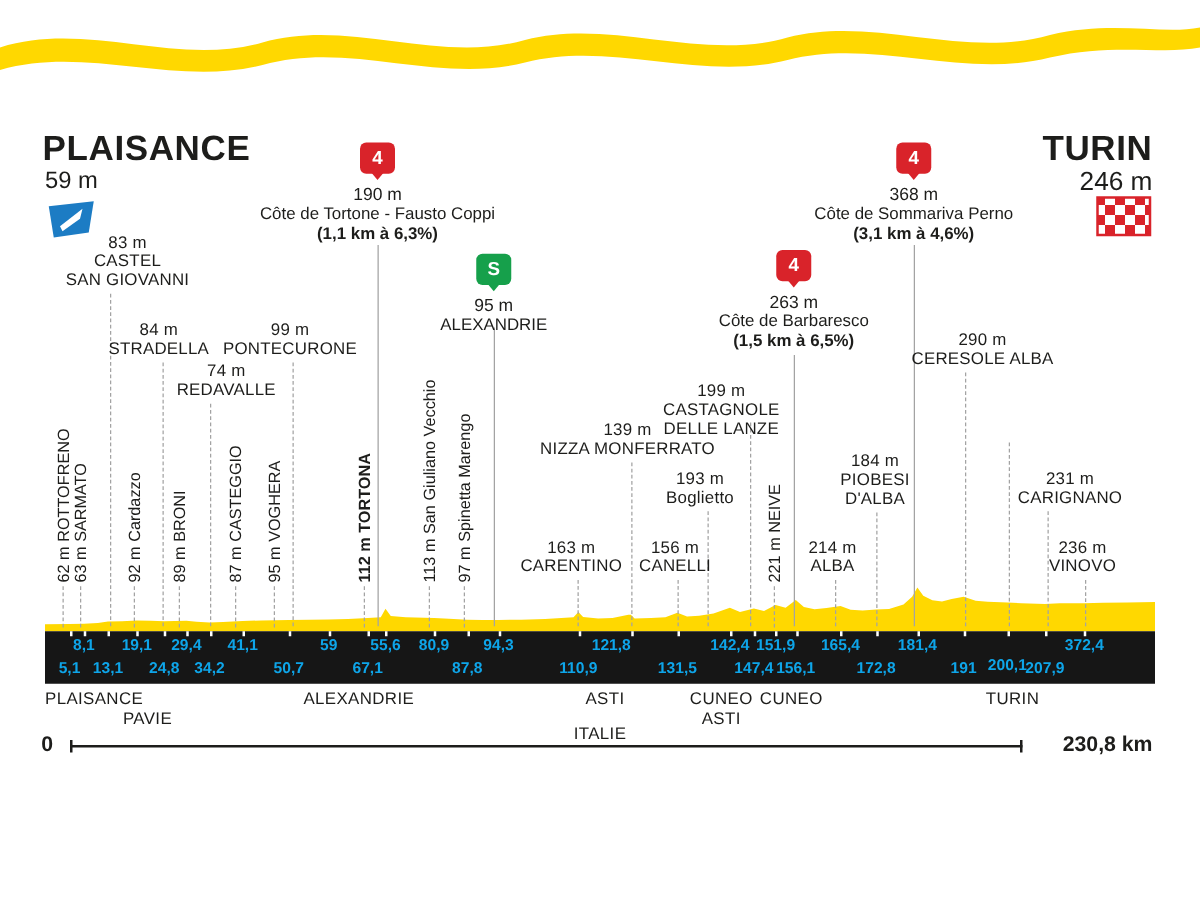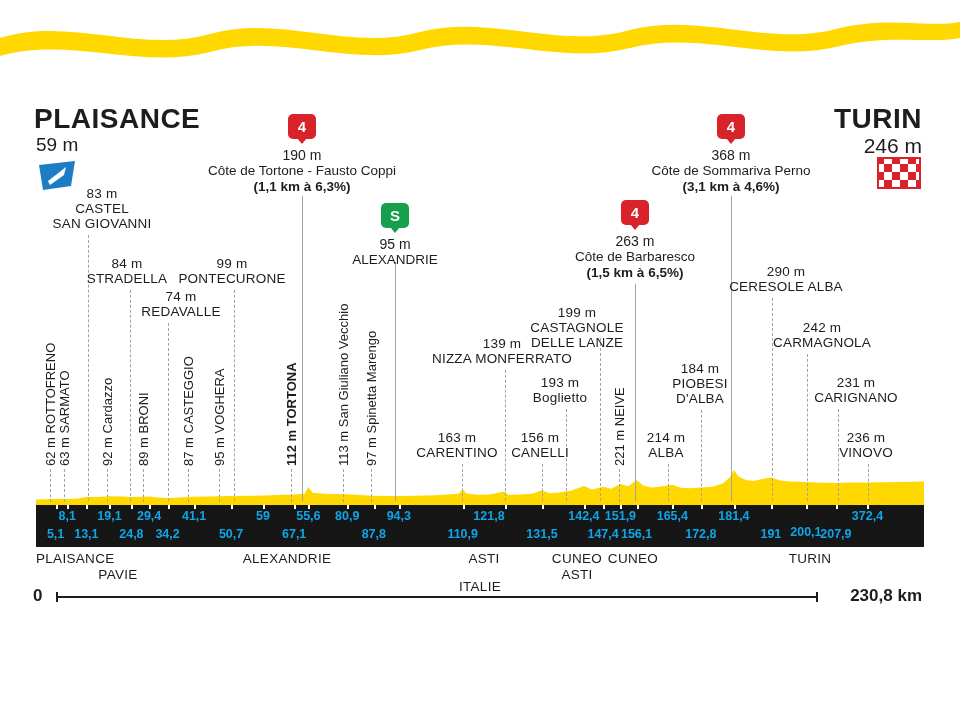--- a/index.html
+++ b/index.html
@@ -196,24 +196,20 @@
       <div>184 m</div>
       <div>PIOBESI</div>
       <div>D'ALBA</div>
     </div>
     <div class="dash" style="left: 701px; top: 410px; height: 91px;"></div>
     <div class="callout" style="left: 691px; top: 264px;">
       <div>290 m</div>
       <div>CERESOLE ALBA</div>
     </div>
     <div class="dash" style="left: 772px; top: 298px; height: 203px;"></div>
-    <div class="callout" style="left: 727px; top: 320px;">
-      <div>242 m</div>
-      <div>CARMAGNOLA</div>
-    </div>
     <div class="dash" style="left: 807px; top: 354px; height: 147px;"></div>
     <div class="callout" style="left: 761px; top: 375px;">
       <div>231 m</div>
       <div>CARIGNANO</div>
     </div>
     <div class="dash" style="left: 838px; top: 409px; height: 92px;"></div>
     <div class="callout" style="left: 771px; top: 430px;">
       <div>236 m</div>
       <div>VINOVO</div>
     </div>

